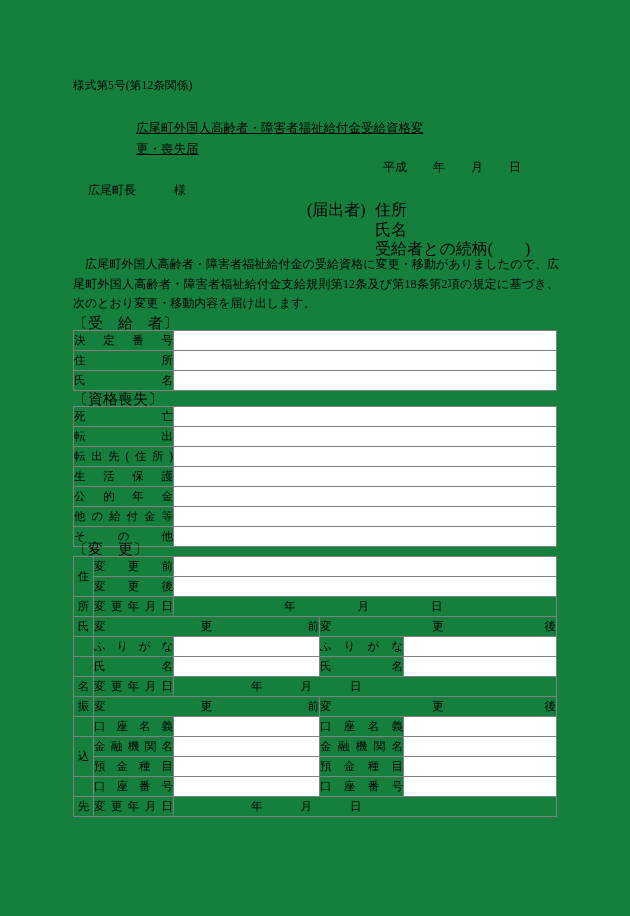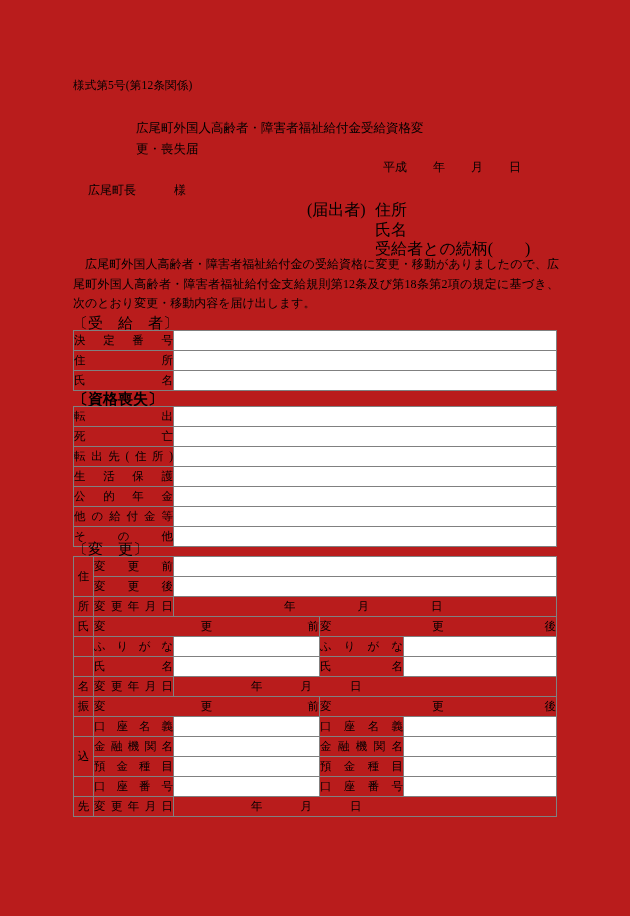--- a/index.html
+++ b/index.html
@@ -14,42 +14,42 @@
     font-family: "Liberation Serif", "DejaVu Serif", serif;
     color: #000000;
     overflow: hidden;
   }
 
   .page {
     position: absolute;
     left: 0; top: 0;
     width: 630px;
     height: 916px;
-    background: #b91c1c;
+    background: #15803d;
   }
 
   
   .form-code {
     position: absolute;
     left: 73px;
     top: 78px;
     font-size: 11.5px;
     letter-spacing: 0.2px;
     white-space: nowrap;
   }
 
   .doc-title {
     position: absolute;
     left: 136px;
     top: 118px;
     width: 400px;
     font-size: 12.5px;
     line-height: 21px;
   }
-  .doc-title-line { white-space: nowrap; }
+  .doc-title-line { white-space: nowrap; text-decoration: underline; }
 
   .era-date {
     position: absolute;
     left: 383px;
     top: 159px;
     font-size: 12px;
     white-space: nowrap;
   }
   .era-date .sp-lg { display: inline-block; width: 26px; }
   .era-date .sp-md { display: inline-block; width: 26px; }
@@ -199,34 +199,34 @@
         <td class="lbl">住所</td>
         <td class="blank"></td>
       </tr>
       <tr>
         <td class="lbl">氏名</td>
         <td class="blank"></td>
       </tr>
     </tbody>
   </table>
 
-  <div class="sec-caption" style="top:390px;font-weight:bold;">〔資格喪失〕</div>
+  <div class="sec-caption" style="top:390px;">〔資格喪失〕</div>
 
   <table class="ftable" style="top:406px;">
     <colgroup>
         <col style="width:100px;">
         <col>
       </colgroup>
     <tbody>
       <tr>
+        <td class="lbl">死亡</td>
+        <td class="blank"></td>
+      </tr>
+      <tr>
         <td class="lbl">転出</td>
-        <td class="blank"></td>
-      </tr>
-      <tr>
-        <td class="lbl">死亡</td>
         <td class="blank"></td>
       </tr>
       <tr>
         <td class="lbl">転出先(住所)</td>
         <td class="blank"></td>
       </tr>
       <tr>
         <td class="lbl">生活保護</td>
         <td class="blank"></td>
       </tr>

